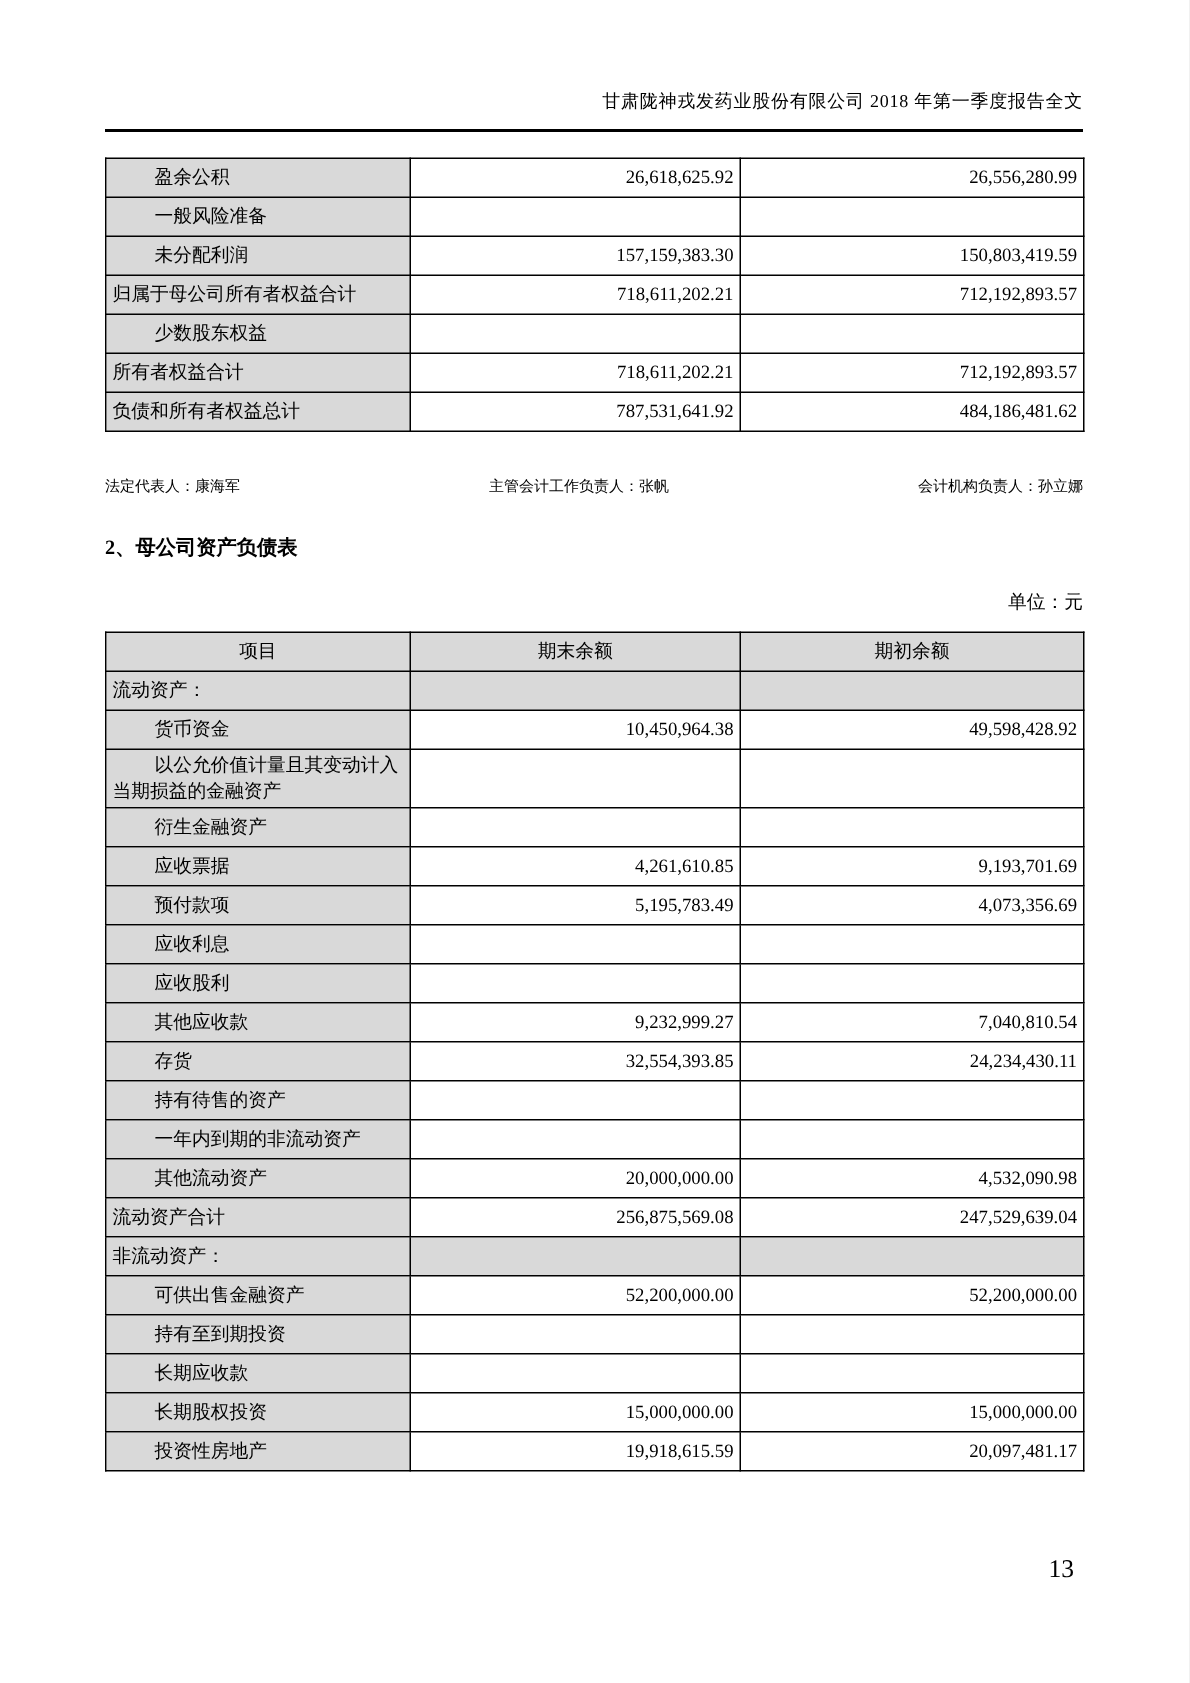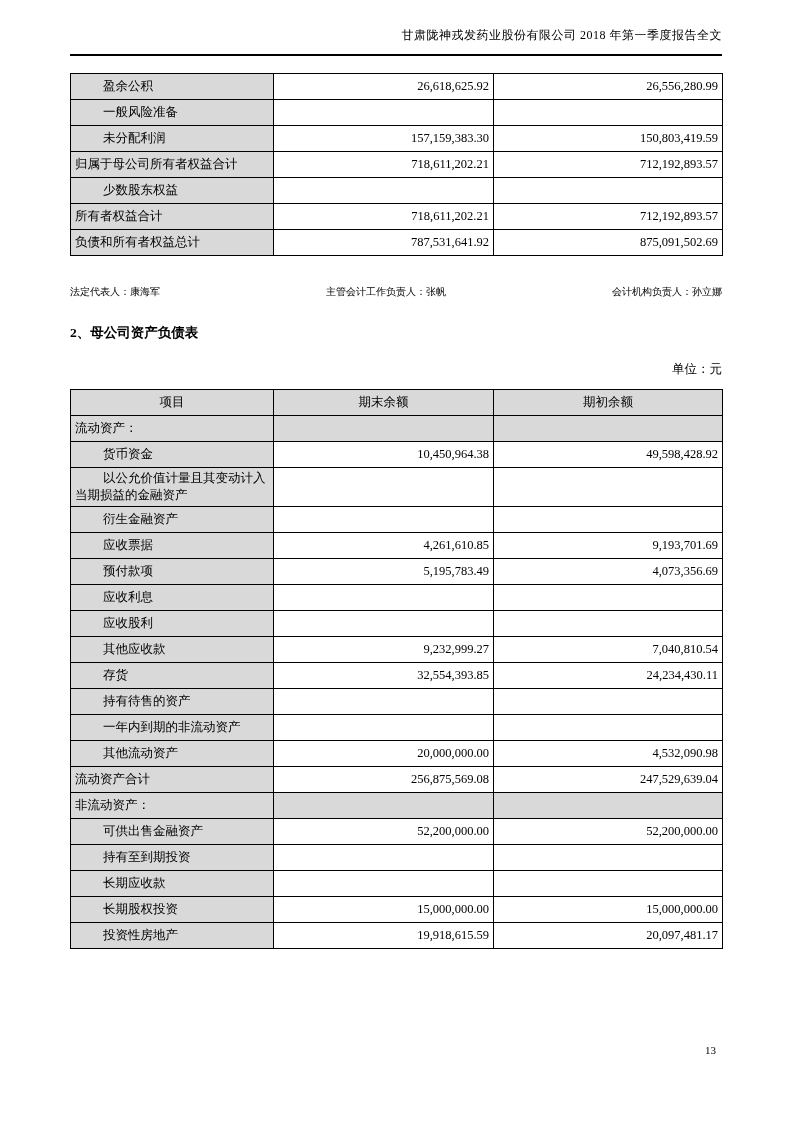--- a/index.html
+++ b/index.html
@@ -6,21 +6,21 @@
   html, body { margin: 0; padding: 0; background: #e8e8e8; }
   .page {
     width: 793px; height: 1122px;
     margin: 0 auto;
     background: #ffffff;
     color: #000000;
     font-family: "Liberation Serif", "DejaVu Serif", serif;
     position: relative;
     padding: 0 71px 0 70px;
   }
-  .doc-header { padding-top: 28px; border-bottom: 2px solid #000; padding-bottom: 12px; }
+  .doc-header { padding-top: 60px; border-bottom: 2px solid #000; padding-bottom: 12px; }
   .doc-header-title { text-align: right; font-size: 12px; line-height: 14px; letter-spacing: 0.5px; }
 
   .fin-table {
     border-collapse: collapse;
     table-layout: fixed;
     width: 652px;
     font-size: 12.5px;
     font-family: Liberation Serif, serif;
   }
   .fin-table td, .fin-table th { border: 1px solid #000; height: 26px; padding: 2px 4px; vertical-align: middle; line-height: 17px; overflow: hidden; }
@@ -28,21 +28,21 @@
   .label-cell { background: var(--shading, #d9d9d9); text-align: left; }
   .label-cell.indent { text-indent: 28px; }
   .value-cell { text-align: right; background: #ffffff; font-variant-numeric: lining-nums; }
   tr.section-row td { background: var(--shading, #d9d9d9); }
 
   .table1 { margin-top: 17px; }
   .signatures { display: flex; justify-content: space-between; margin-top: 29px; font-size: 10px; width: 652px; }
   .section-title { font-size: 13.5px; font-weight: bold; margin: 25px 0 12px 0; }
   .unit-label { text-align: right; font-size: 12.5px; margin-top: 19px; width: 652px; }
   .table2 { margin-top: 11px; }
-  .page-number { position: absolute; right: 77px; bottom: 66px; font-size: 11px; }
+  .page-number { position: absolute; right: 77px; bottom: 66px; font-size: 17px; }
 </style>
 </head>
 <body>
 
 <div class="page">
 
   <div class="doc-header">
     <div class="doc-header-title">甘肃陇神戎发药业股份有限公司 2018 年第一季度报告全文</div>
   </div>
 
@@ -79,21 +79,21 @@
           <td class="value-cell"></td>
         </tr>
         <tr>
           <td class="label-cell">所有者权益合计</td>
           <td class="value-cell">718,611,202.21</td>
           <td class="value-cell">712,192,893.57</td>
         </tr>
         <tr>
           <td class="label-cell">负债和所有者权益总计</td>
           <td class="value-cell">787,531,641.92</td>
-          <td class="value-cell">875,091,502.69</td>
+          <td class="value-cell">484,186,481.62</td>
         </tr>
       </tbody>
   </table>
 
   <div class="signatures">
     <span>法定代表人：康海军</span>
     <span>主管会计工作负责人：张帆</span>
     <span>会计机构负责人：孙立娜</span>
   </div>
 

